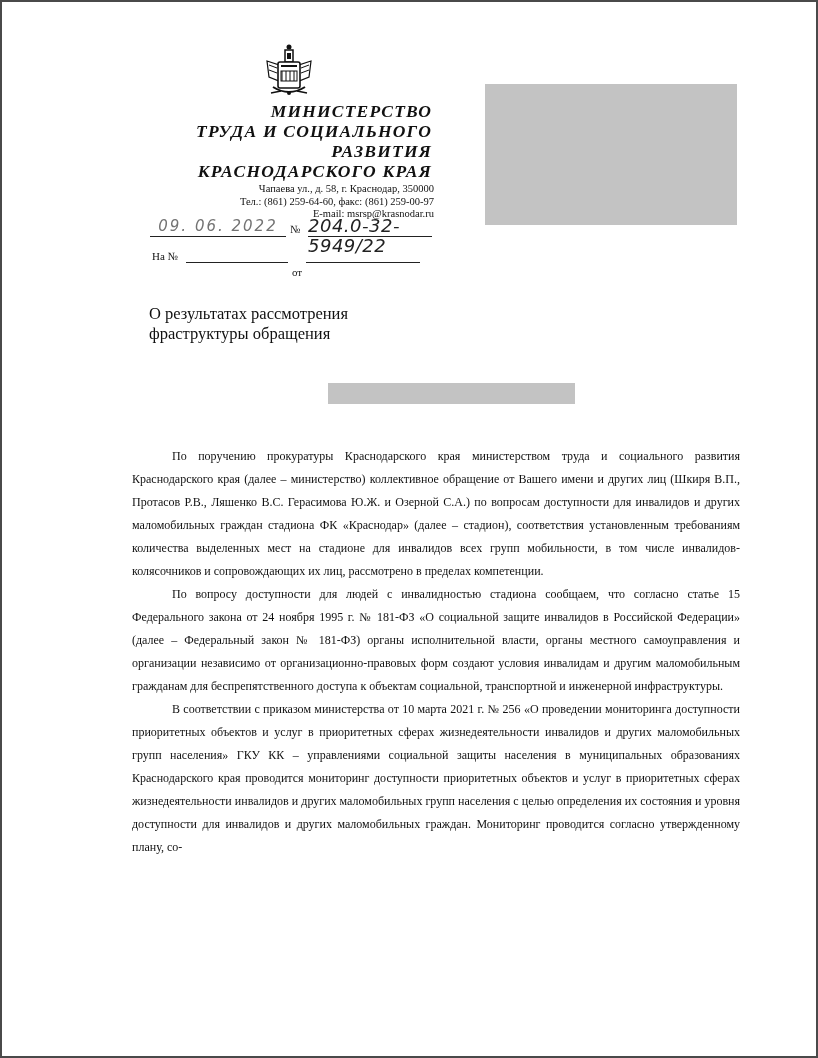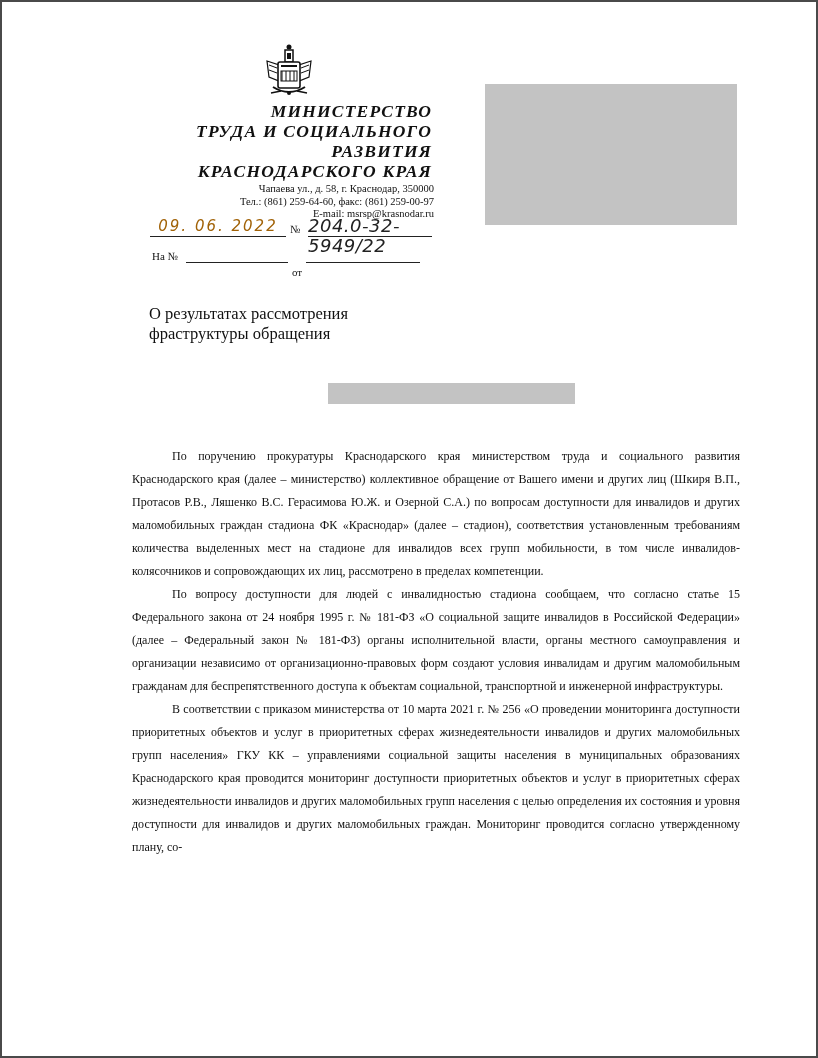--- a/index.html
+++ b/index.html
@@ -18,21 +18,21 @@
     position: absolute; left: 146px; top: 181px; width: 286px; text-align: right;
     font-size: 10.5px; line-height: 12.5px;
   }
   .regline {
     position: absolute; left: 146px; top: 214px; width: 286px; height: 22px;
     font-size: 11px;
   }
   .regline .date {
     position: absolute; left: 2px; top: 0; width: 136px; border-bottom: 1px solid #222;
     font-family: "DejaVu Sans", sans-serif; font-style: italic; font-size: 15px; letter-spacing: 2px;
-    text-align: center; height: 20px; line-height: 20px; color: #a16207;
+    text-align: center; height: 20px; line-height: 20px; color: #737373;
   }
   .regline .no { position: absolute; left: 142px; top: 7px; font-size: 11px; }
   .regline .num {
     position: absolute; left: 160px; top: 0; width: 124px; border-bottom: 1px solid #222;
     font-family: "DejaVu Sans", sans-serif; font-style: italic; font-size: 18px; letter-spacing: 0.5px;
     height: 20px; line-height: 20px; color: #222;
   }
   .refline { position: absolute; left: 146px; top: 248px; width: 280px; height: 16px; font-size: 11px; }
   .refline .lbl1 { position: absolute; left: 4px; top: 0; }
   .refline .blank1 { position: absolute; left: 38px; top: 12px; width: 102px; border-bottom: 1px solid #222; }

